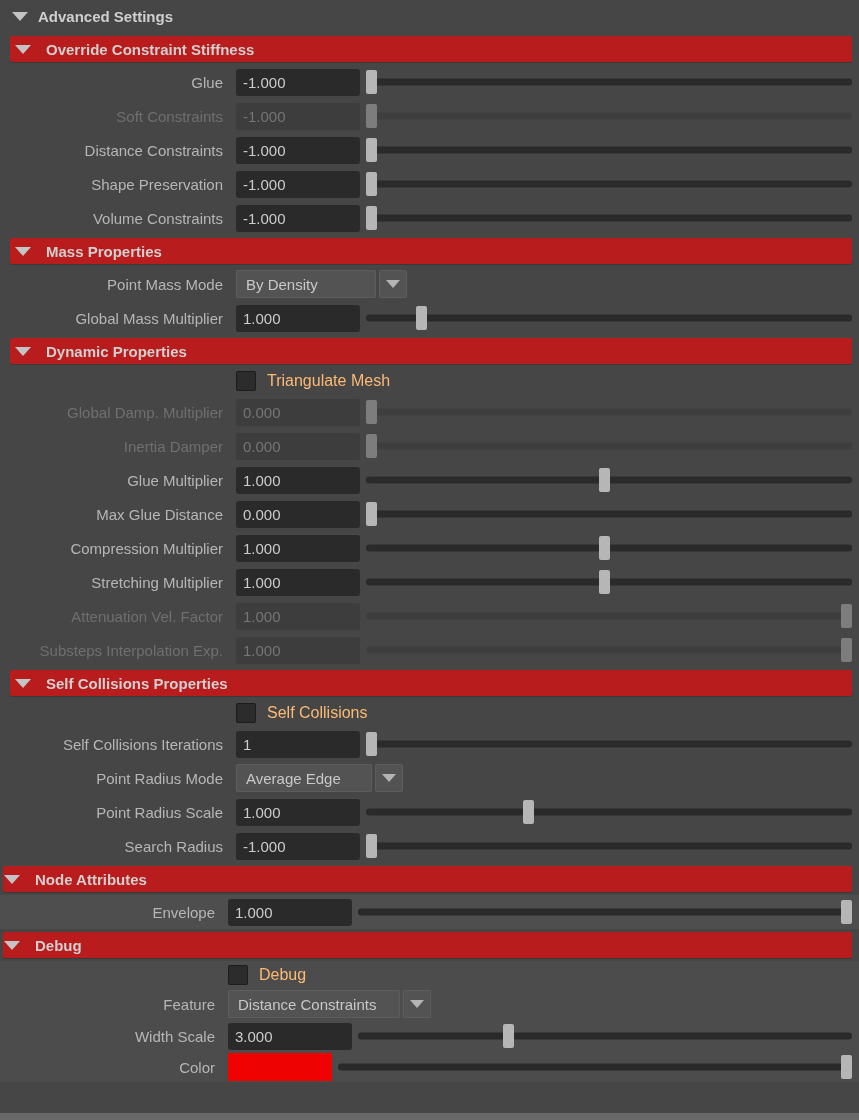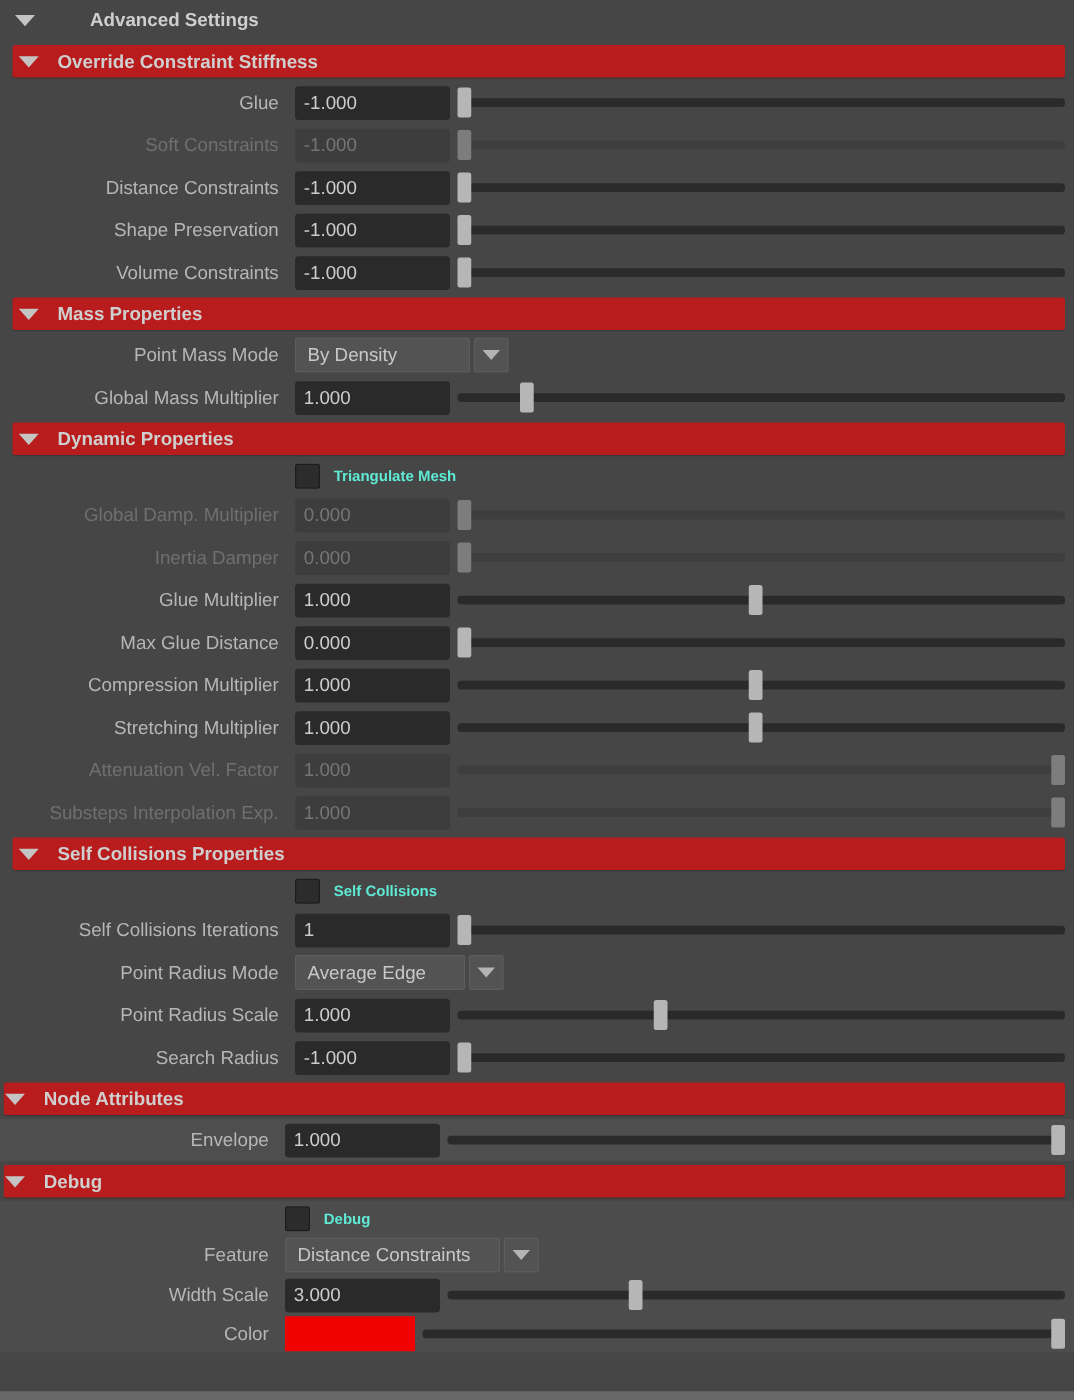--- a/index.html
+++ b/index.html
@@ -5,21 +5,21 @@
   html,body{margin:0;padding:0;}
   body{
     width:859px;height:1120px;overflow:hidden;
     background:#464646;
     font-family:"Liberation Sans","DejaVu Sans",sans-serif;
     -webkit-font-smoothing:antialiased;
   }
   .panel{width:859px;height:1120px;position:relative;display:flex;flex-direction:column;}
 
   
-  .top-header{height:33px;display:flex;align-items:center;padding-left:12px;flex:none;gap:34px;}
+  .top-header{height:33px;display:flex;align-items:center;padding-left:12px;flex:none;}
   .top-header .htitle{margin-left:10px;font-weight:bold;font-size:15px;color:#cfcfcf;}
 
   
   .tri{width:0;height:0;border-left:8px solid transparent;border-right:8px solid transparent;
        border-top:9px solid #c4c4c4;flex:none;}
   .tri-dd{border-left-width:7px;border-right-width:7px;border-top-width:8px;border-top-color:#b4b4b4;}
 
   
   .section{flex:none;}
   .sec-header{
@@ -58,21 +58,21 @@
     flex:none;height:28px;margin-left:13px;background:#535353;border-radius:2px;
     box-sizing:border-box;display:flex;align-items:center;padding-left:9px;
     color:#c8c8c8;font-size:15px;border:1px solid rgba(255,255,255,0.06);
   }
   .dd-btn{flex:none;width:28px;height:28px;margin-left:3px;background:#535353;border-radius:2px;
           display:flex;align-items:center;justify-content:center;border:1px solid rgba(255,255,255,0.06);
           box-sizing:border-box;}
 
   .checkbox{flex:none;width:20px;height:20px;margin-left:13px;background:#2c2c2c;border-radius:2px;
             border:1px solid rgba(0,0,0,0.35);box-sizing:border-box;}
-  .cb-label{margin-left:11px;font-size:12px;color:#5eead4;white-space:nowrap;font-weight:bold;}
+  .cb-label{margin-left:11px;font-size:16px;color:#fdba74;white-space:nowrap;}
 
   .swatch{flex:none;width:104px;height:28px;margin-left:13px;}
 
   
   .sec-debug .rows{background:#4c4c4c;}
   .sec-debug .row{height:32px;}
   .sec-debug .row.type-checkbox{height:27px;}
   .sec-debug .row.type-color{height:30px;}
 
   .bottom-strip{flex:none;height:7px;background:#686868;margin-top:auto;}

